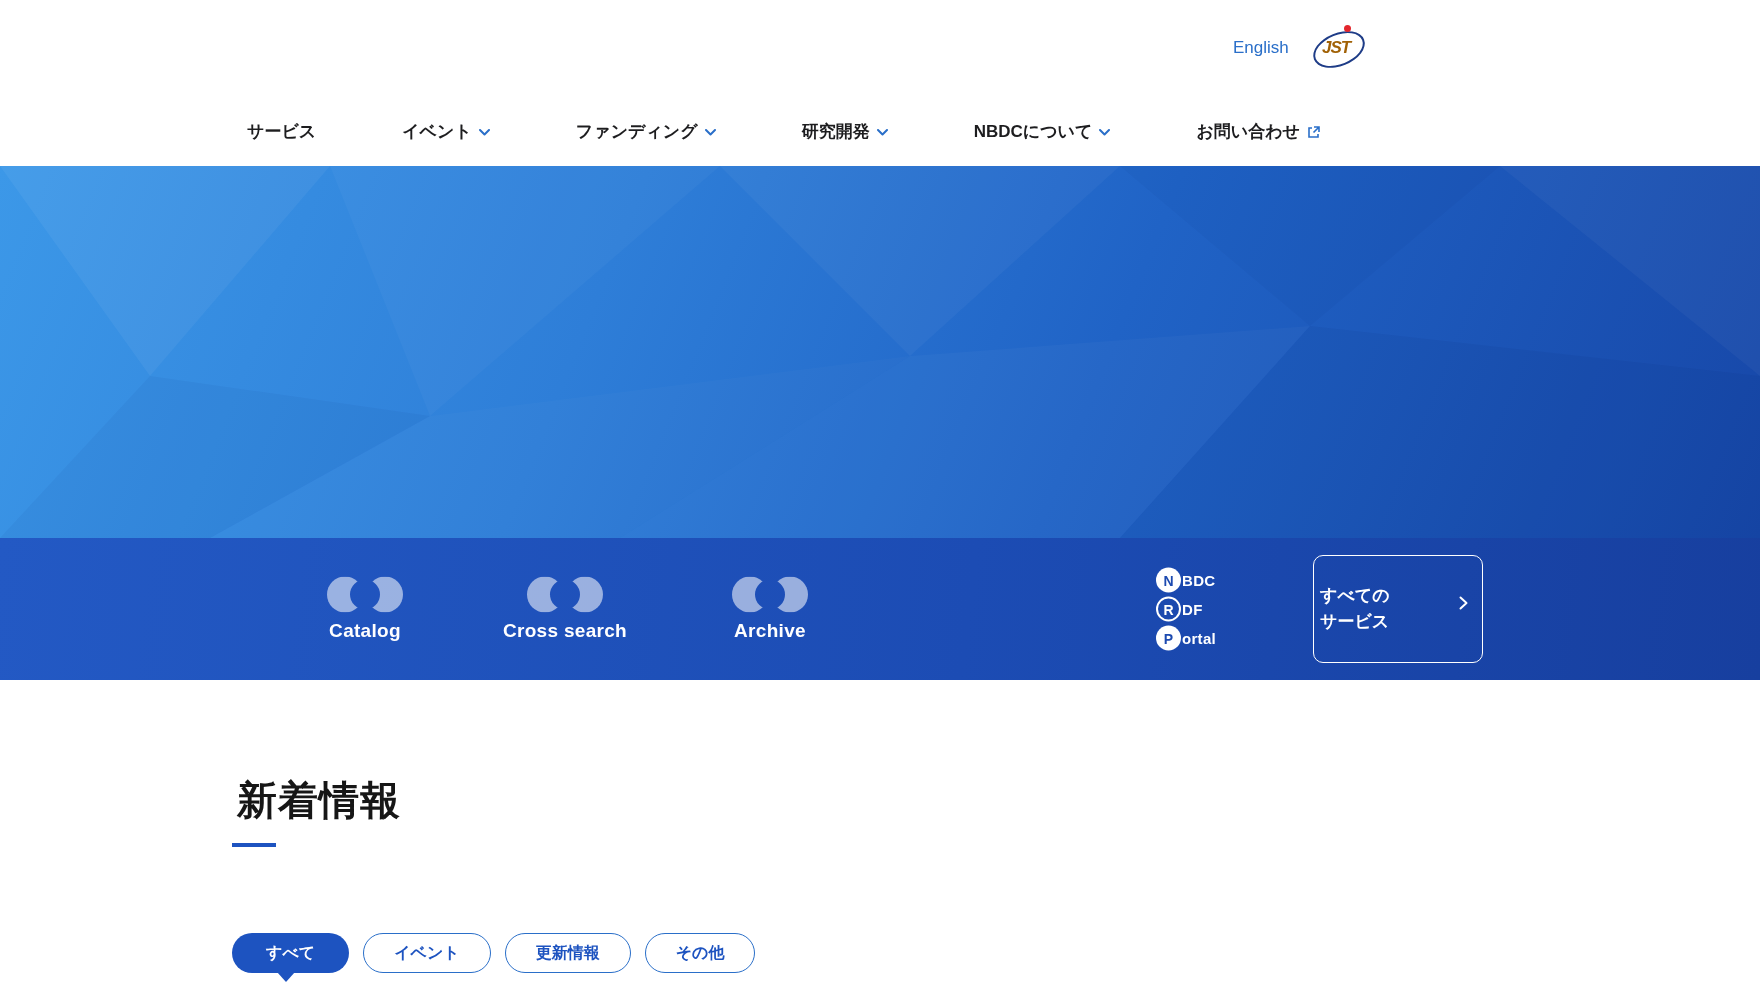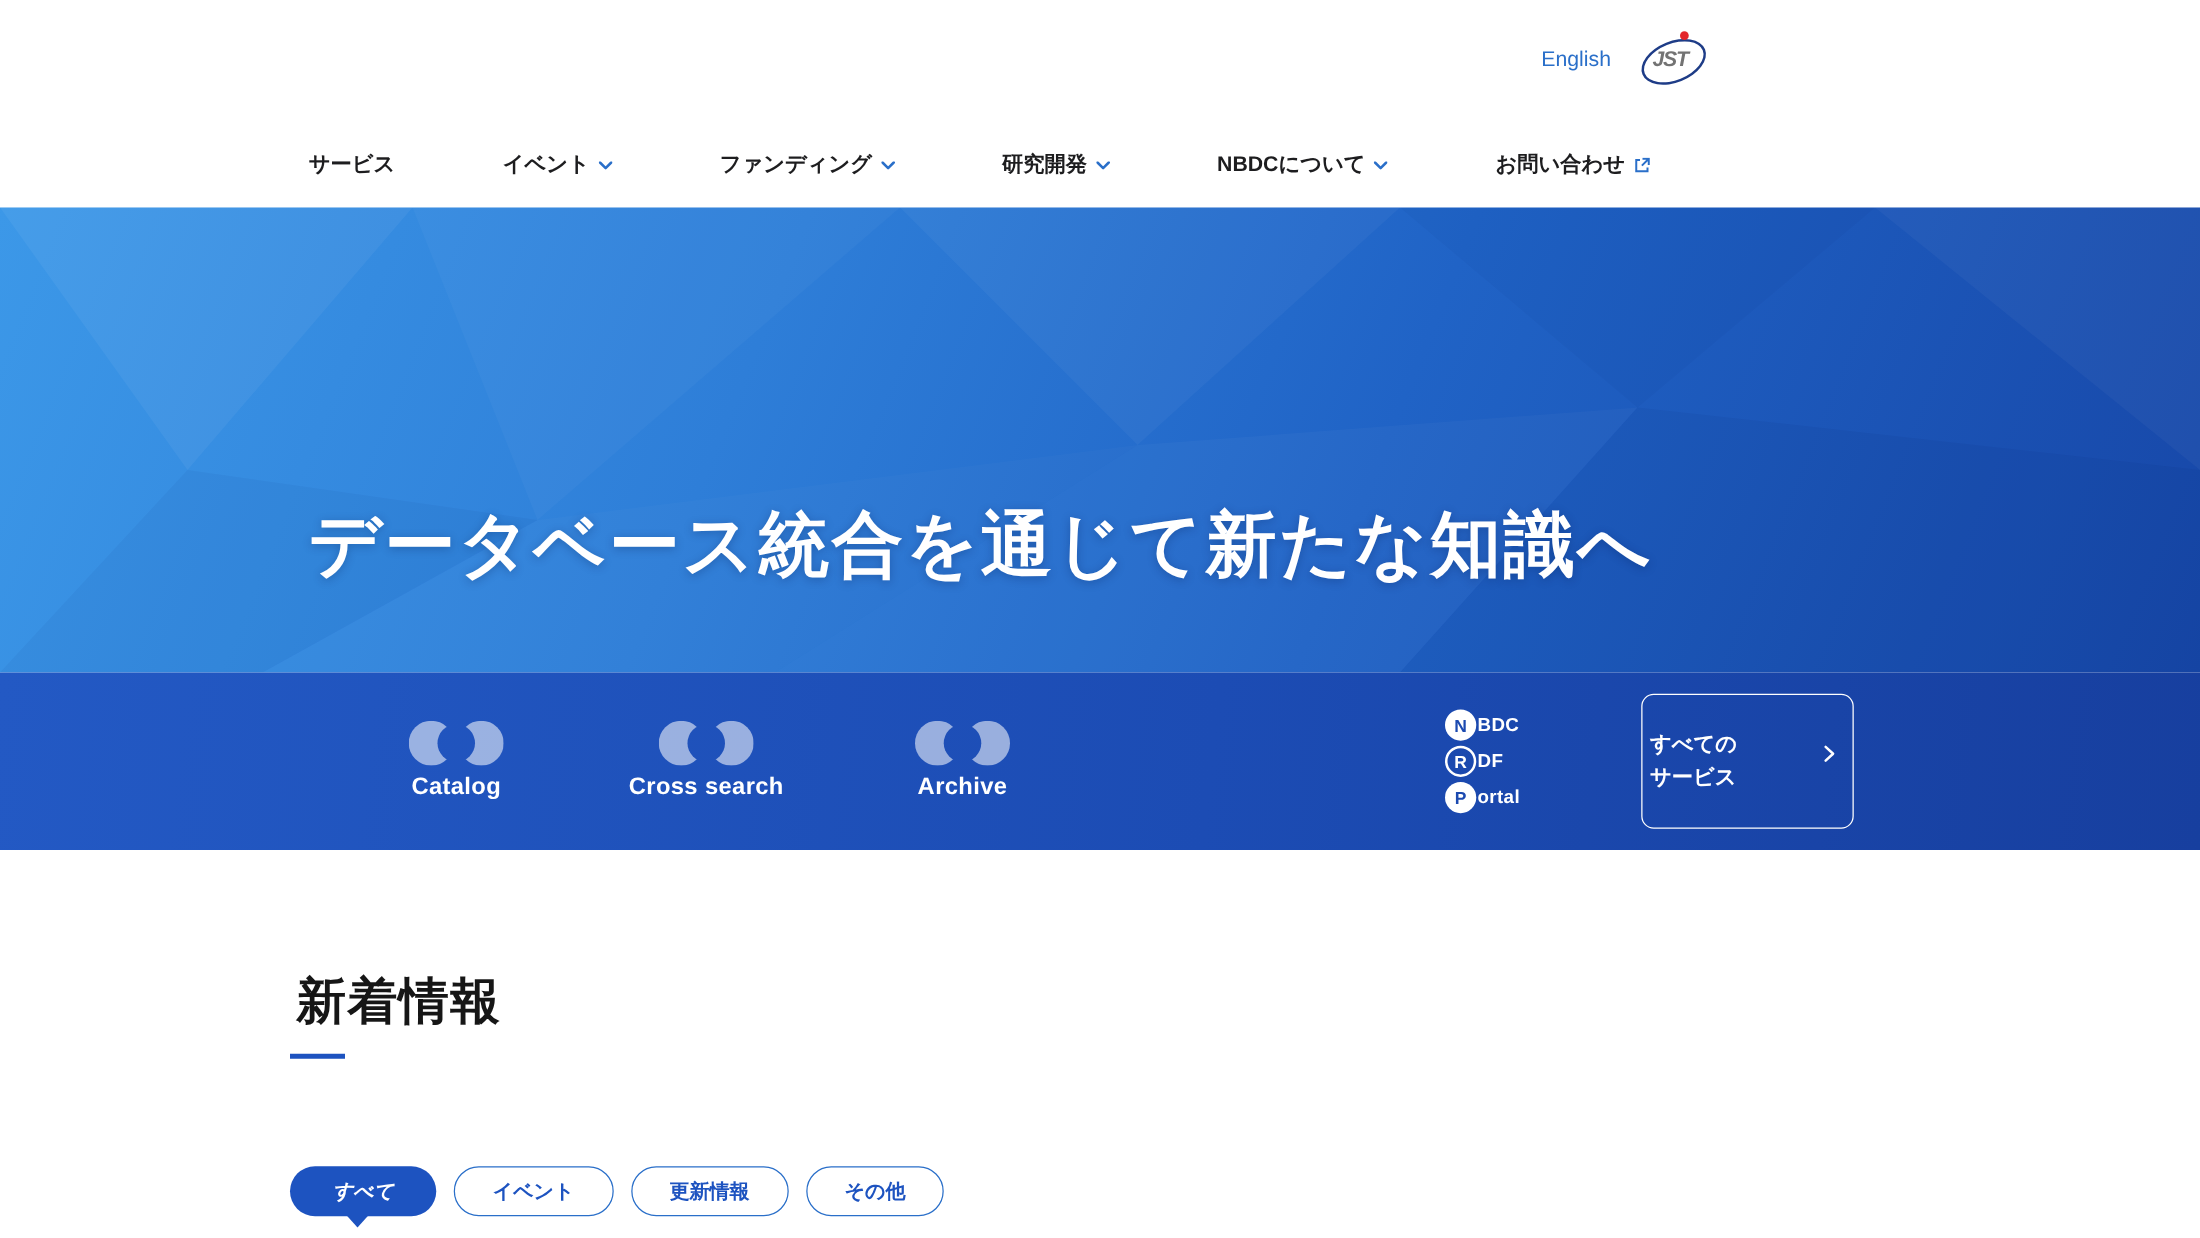--- a/index.html
+++ b/index.html
@@ -17,21 +17,21 @@
     padding:0 6px 0 17px;font-size:14.5px;color:#444;font-family:inherit;}
   .search-input::placeholder{color:#8d9399;}
   .search-btn{border:none;background:transparent;cursor:pointer;width:38px;height:30px;
     display:flex;align-items:center;justify-content:center;padding:0;}
   .english{position:absolute;left:1233px;top:38px;font-size:17px;color:#2a6fc9;
     text-decoration:none;cursor:pointer;}
   .jst{position:absolute;left:1308px;top:18px;width:60px;height:60px;cursor:pointer;}
   .jst-ellipse{position:absolute;left:4px;top:15px;width:50px;height:29px;
     border:2.5px solid #1e3c87;border-radius:50%;transform:rotate(-22deg);}
   .jst-text{position:absolute;left:14px;top:20px;font-size:17px;font-weight:bold;
-    font-style:italic;color:#737373;letter-spacing:-1px;}
+    font-style:italic;color:#a16207;letter-spacing:-1px;}
   .jst-dot{position:absolute;left:36px;top:7px;width:7px;height:7px;border-radius:50%;
     background:#e3262c;}
   
   .nav{position:relative;height:70px;background:#fff;}
   .nav-inner{position:absolute;left:247px;right:440px;top:0;height:70px;
     display:flex;justify-content:space-between;align-items:center;}
   .nav-item{display:flex;align-items:center;gap:7px;font-size:17px;font-weight:bold;
     color:#1d1d1f;text-decoration:none;cursor:pointer;white-space:nowrap;}
   .chev{display:inline-flex;margin-top:3px;}
   
@@ -62,21 +62,21 @@
     cursor:pointer;line-height:1.55;text-align:left;}
   .all-services-btn .btn-arrow{position:absolute;right:14px;top:36px;}
   
   .news{padding:88px 0 0 232px;background:#fff;}
   .news-title{margin:5px;font-size:40px;font-weight:bold;color:#161616;letter-spacing:1px;}
   .news-underline{width:44px;height:4px;background:#1d53c0;margin-top:15px;}
   .filters{display:flex;gap:14px;margin-top:86px;}
   .filter{height:40px;border-radius:20px;padding:0 30px;font-size:16px;font-weight:bold;
     font-family:inherit;cursor:pointer;display:flex;align-items:center;position:relative;
     box-sizing:border-box;}
-  .filter.active{background:#1d53c0;color:#fff;border:none;padding:0 34px;font-style:italic;}
+  .filter.active{background:#1d53c0;color:#fff;border:none;padding:0 34px;}
   .filter.active::after{content:"";position:absolute;left:38%;bottom:-9px;
     border-left:9px solid transparent;border-right:9px solid transparent;
     border-top:10px solid #1d53c0;}
   .filter.plain{background:#fff;border:1.5px solid #2a6fc9;color:#1d53c0;}
 </style>
 </head>
 <body>
 
 <div class="header">
 
@@ -144,21 +144,20 @@
     <polygon points="0,0 330,0 150,210" fill="rgba(255,255,255,0.05)"></polygon>
     <polygon points="330,0 720,0 430,250" fill="rgba(255,255,255,0.03)"></polygon>
     <polygon points="150,210 430,250 210,372 0,372" fill="rgba(0,25,90,0.045)"></polygon>
     <polygon points="720,0 1120,0 910,190" fill="rgba(255,255,255,0.04)"></polygon>
     <polygon points="1120,0 1500,0 1310,160" fill="rgba(0,25,90,0.035)"></polygon>
     <polygon points="1500,0 1760,0 1760,210" fill="rgba(255,255,255,0.035)"></polygon>
     <polygon points="910,190 1310,160 1120,372 620,372" fill="rgba(255,255,255,0.028)"></polygon>
     <polygon points="1310,160 1760,210 1760,372 1120,372" fill="rgba(0,15,70,0.05)"></polygon>
     <polygon points="430,250 910,190 620,372 210,372" fill="rgba(255,255,255,0.02)"></polygon>
   </svg>
-  <h1 class="hero-heading">データベース統合を通じて新たな知識へ</h1>
 
 </div>
 
 <div class="band">
 
   <a class="service-item" style="left:365px;">
     <svg width="76" height="36" viewBox="0 0 76 36">
       <defs>
           <mask id="v1">
             <rect width="76" height="36" fill="#fff"></rect>

